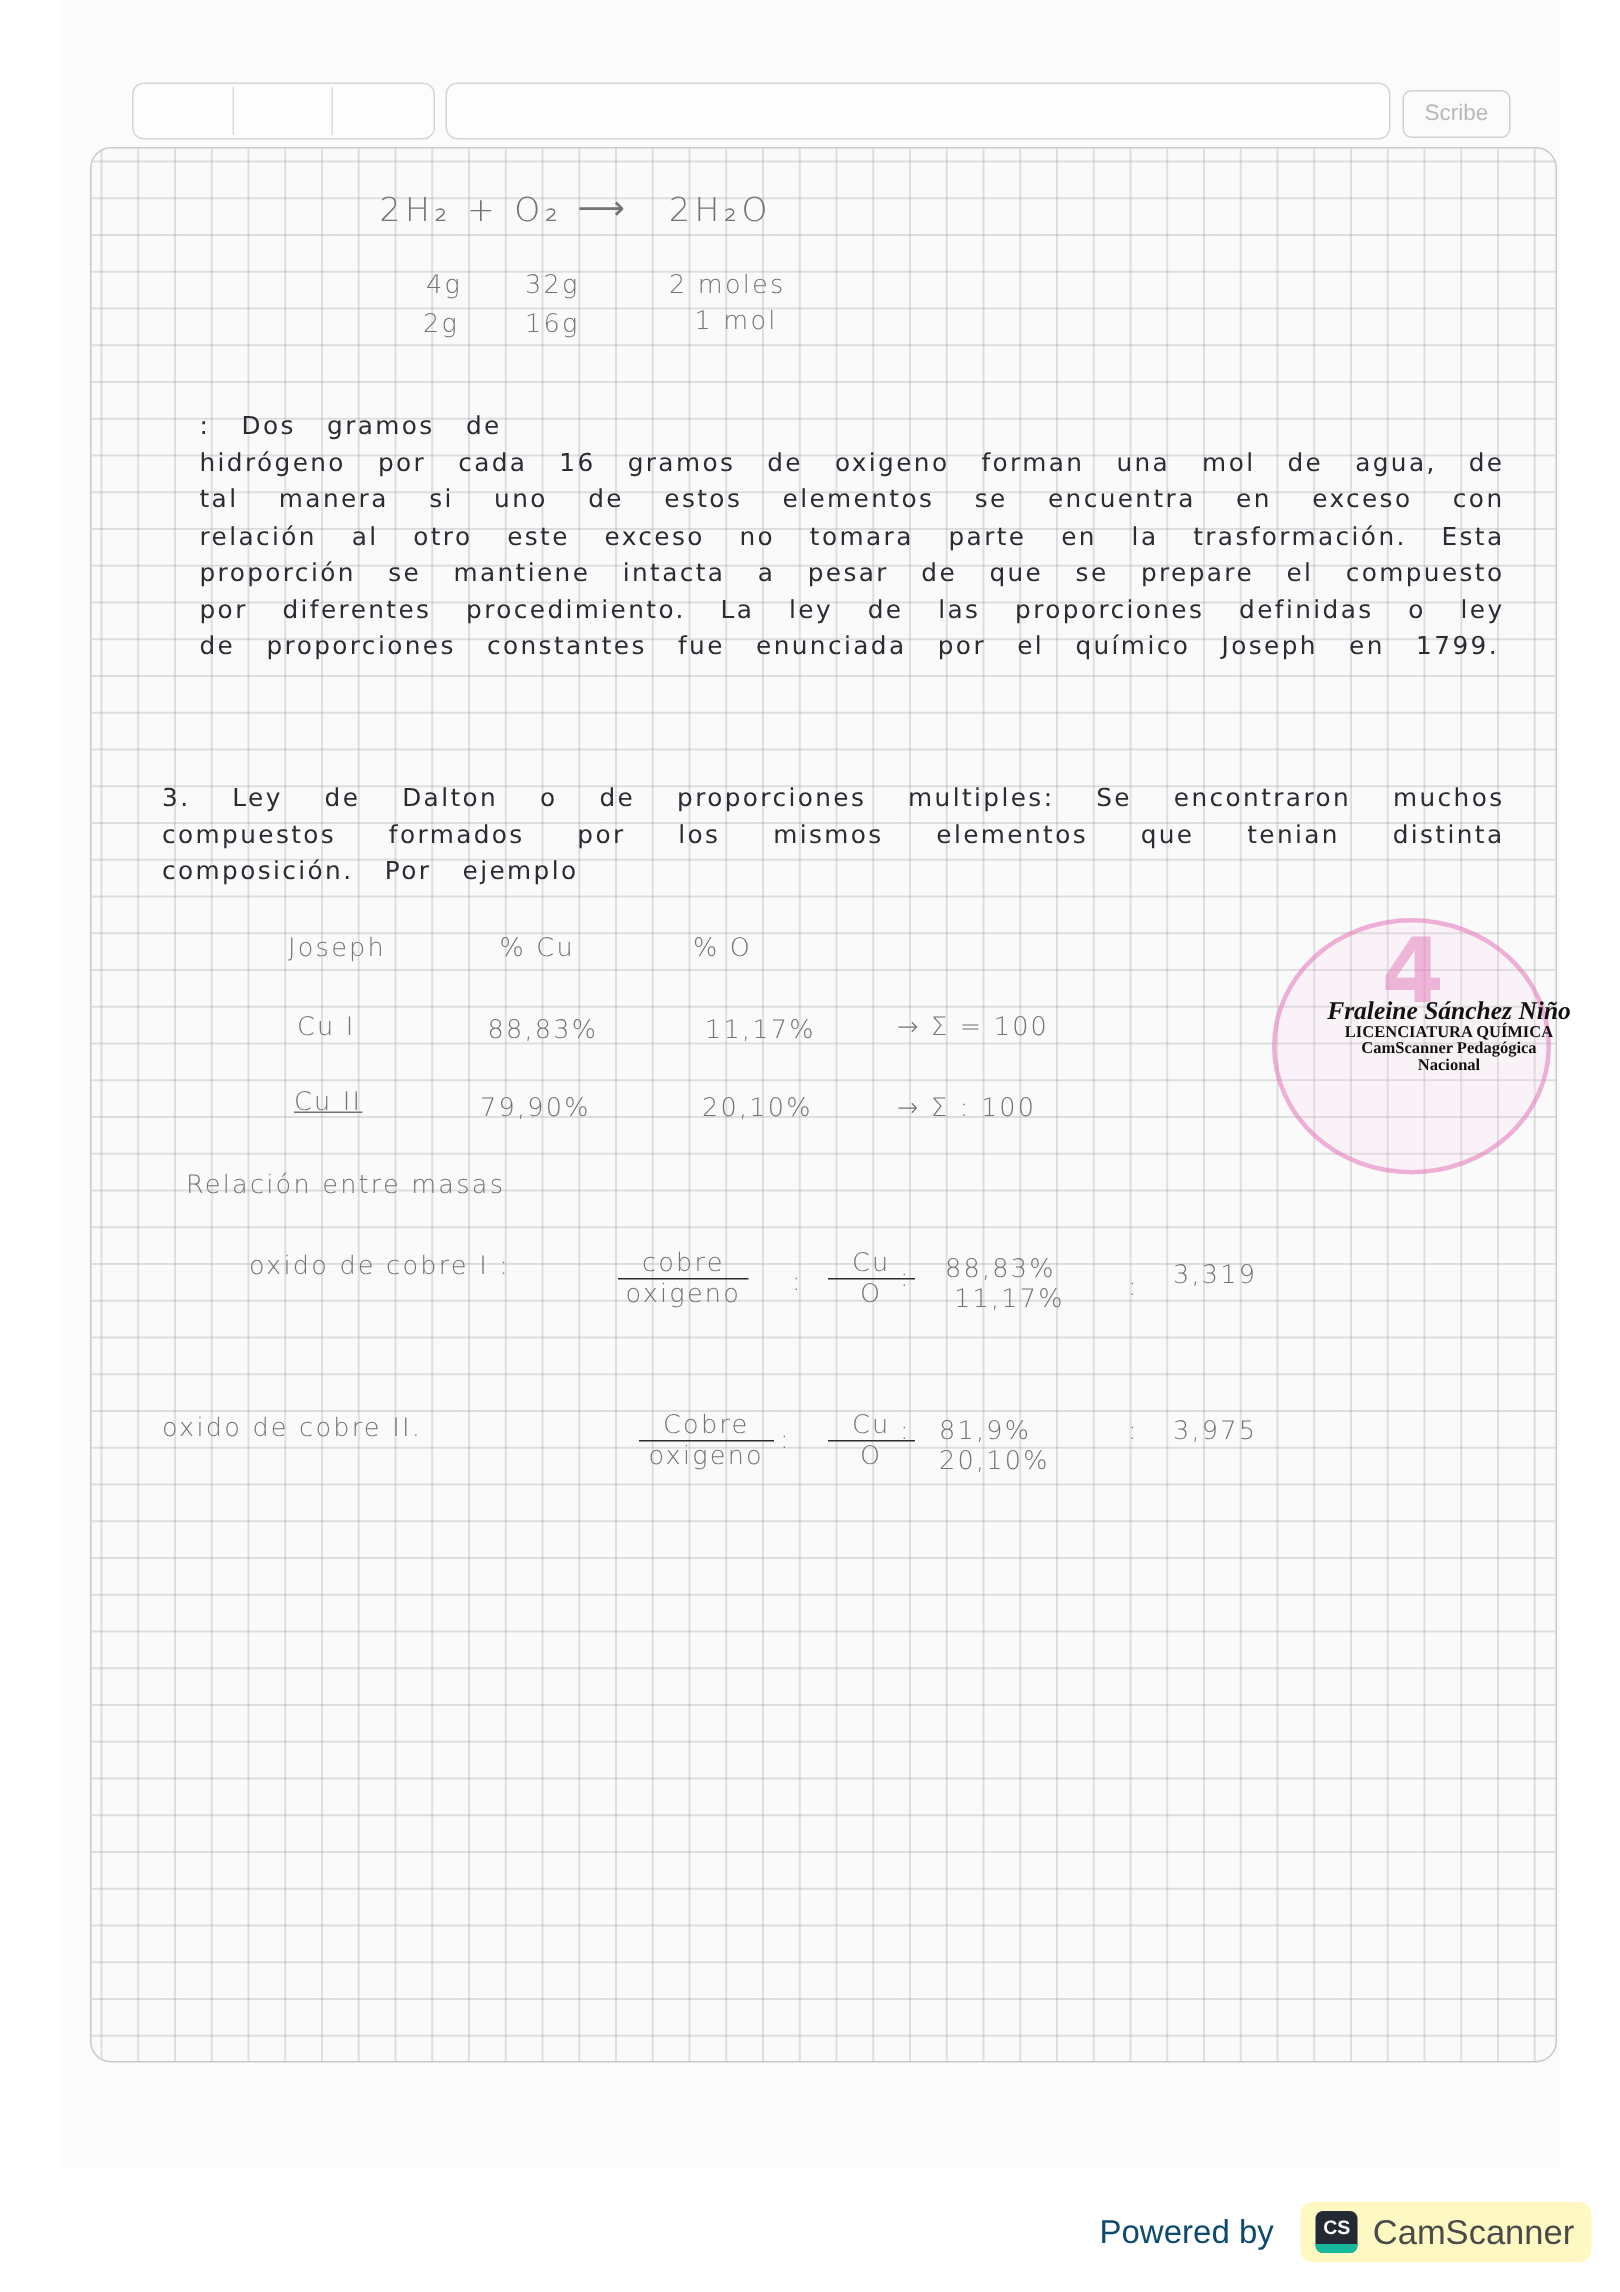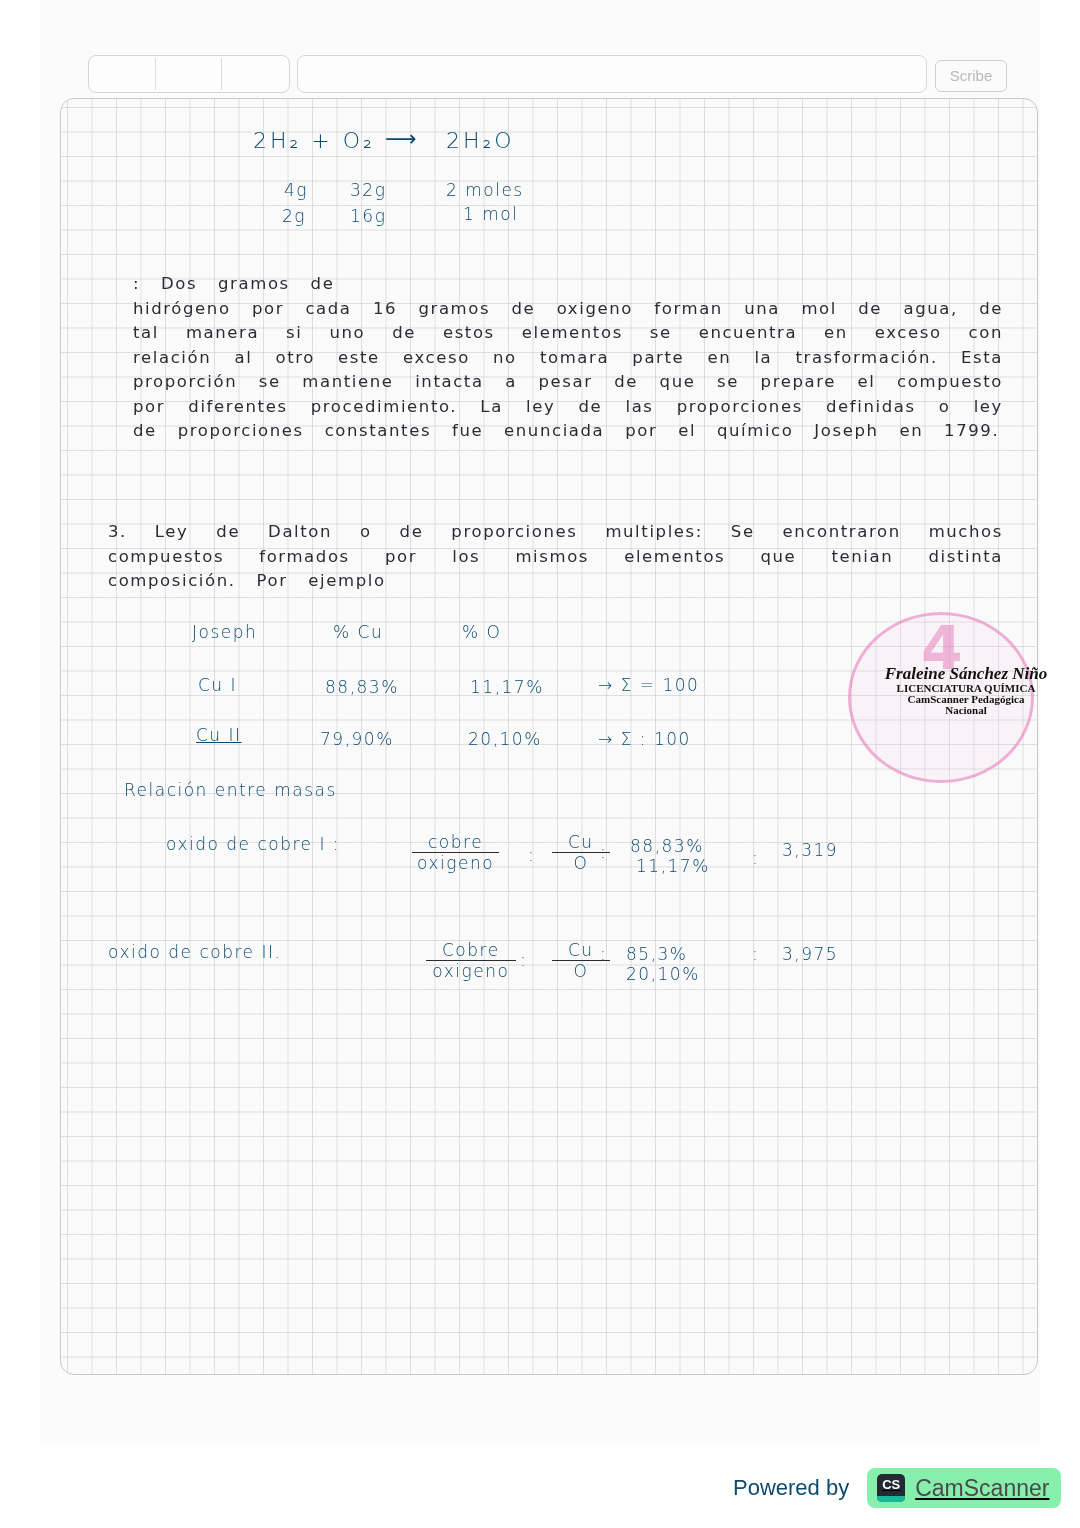--- a/index.html
+++ b/index.html
@@ -30,21 +30,21 @@
     position:absolute; left:60px; top:98px; width:976px; height:1275px;
     border:1px solid #c9c9c9; border-radius:14px;
     background-color:#fafafa;
     background-image:
       linear-gradient(to right, rgba(150,150,150,0.28) 1px, transparent 1px),
       linear-gradient(to bottom, rgba(150,150,150,0.28) 1px, transparent 1px);
     background-size:24.5px 24.5px;
     background-position:6px 8px;
   }
   .hw {
-    position:absolute; color:#0c4a6e;
+    position:absolute; color:#737373;
     font-family:"DejaVu Sans", sans-serif; font-size:17px;
     letter-spacing:1.5px; white-space:nowrap; font-weight:300;
   }
   .big { font-size:22px; letter-spacing:3px; }
   .para { position:absolute; left:133px; width:870px; color:#2b2b33;
     font-size:16.5px; line-height:24.5px; letter-spacing:1.6px; word-spacing:14px;
     text-align:justify; text-align-last:left; }
   .para p { margin:0; }
   .para .first { text-align:right; }
   .u { text-decoration:underline; }
@@ -62,23 +62,22 @@
     color:#111; line-height:11px; font-family:"Liberation Serif", serif;
   }
   .stamp-text .nm { font-style:italic; font-size:17px; line-height:18px; font-weight:bold; }
   .stamp-text .ln { font-size:11px; font-weight:bold; }
   .cs-footer {
     position:absolute; left:733px; top:1466px; height:44px;
     display:flex; align-items:center;
   }
   .cs-powered { font-family:"Liberation Sans", sans-serif; font-size:22px; color:#0c4a6e; margin-right:18px; }
   .cs-badge {
-    display:flex; align-items:center; background:#86efac; border-radius:8px;
+    display:flex; align-items:center; background:#fef9c3; border-radius:8px;
     padding:6px 12px 6px 10px;
-    text-decoration:underline;
   }
   .cs-logo {
     width:28px; height:28px; border-radius:5px; background:#232a33; position:relative;
     color:#fff; font-family:"Liberation Sans", sans-serif; font-weight:bold; font-size:13px;
     text-align:center; line-height:22px; overflow:hidden; margin-right:10px;
   }
   .cs-logo::after { content:""; position:absolute; left:0; right:0; bottom:0; height:6px; background:#17b89b; }
   .cs-name { font-family:"Liberation Sans", sans-serif; font-size:23px; color:#4a4a4a; }
 </style>
 </head>
@@ -162,21 +161,21 @@
   <div class="hw" style="left:108px;top:942px;">oxido de cobre II.</div>
   <div class="hw" style="left:426px;top:940px;">
     <span class="frac"><span class="num">Cobre</span><span class="den">oxigeno</span></span>
   </div>
   <div class="hw" style="left:520px;top:950px;">:</div>
   <div class="hw" style="left:552px;top:940px;">
     <span class="frac"><span class="num">Cu</span><span class="den">O</span></span>
   </div>
   <div class="hw" style="left:600px;top:944px;">:</div>
   <div class="hw" style="left:626px;top:944px;">
-    <span style="display:block">85,3%</span>
+    <span style="display:block">81,9%</span>
     <span style="display:block">20,10%</span>
   </div>
   <div class="hw" style="left:752px;top:944px;">:</div>
   <div class="hw" style="left:782px;top:944px;">3,975</div>
 </div>
 
 <div class="cs-footer">
   <span class="cs-powered">Powered by</span>
   <div class="cs-badge">
     <div class="cs-logo">CS</div>

